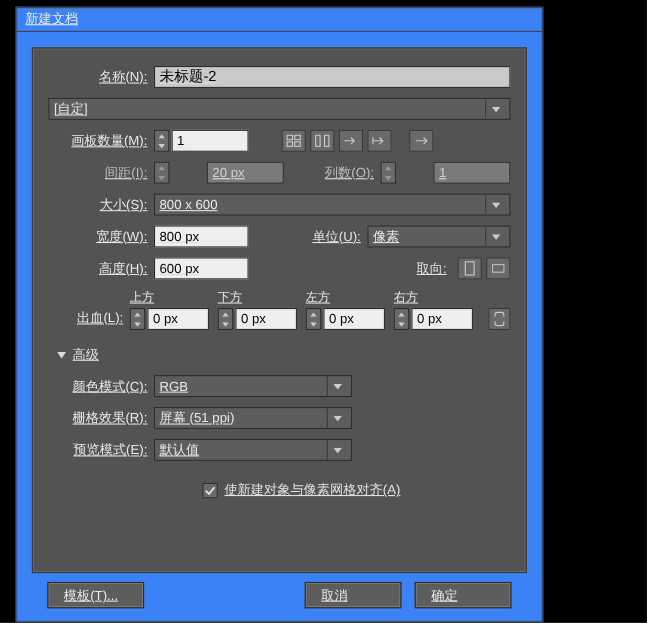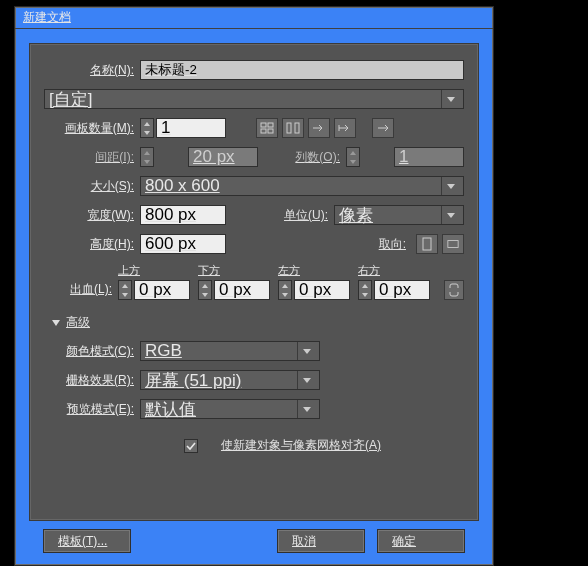--- a/index.html
+++ b/index.html
@@ -53,21 +53,21 @@
     color: #e8e8e8;
   }
   .label-sub { width: 96px; text-align: right; padding-right: 6px; color: #bcbcbc; }
   .input, .select, .spin {
     background: #eeeeee;
     border: 1px solid #2f2f2f;
     height: 20px;
     color: #000;
     padding: 0 4px;
     font-family: inherit;
-    font-size: 17px;
+    font-size: 12px;
   }
   .input.dark { background: #7a7a7a; color: #cfcfcf; margin-left: 32px; }
   .select {
     display: flex;
     align-items: center;
     justify-content: space-between;
     background: #5d5d5d;
     color: #e8e8e8;
   }
   .select .arrow {
@@ -112,21 +112,21 @@
     background: #6a6a6a; border:1px solid #3a3a3a;
     display:flex; align-items:center; justify-content:center;
     margin-left: 6px;
   }
   .link-btn svg { width:10px; height:14px; }
   .disclosure {
     display:flex; align-items:center; gap: 6px;
     margin: 14px 0 10px 8px;
   }
   .disclosure svg { width:8px; height:8px; }
-  .check-row { display:flex; align-items:center; margin-left: 140px; gap:23px; margin-top:18px;}
+  .check-row { display:flex; align-items:center; margin-left: 140px; gap:6px; margin-top:18px;}
   .check {
     width: 14px; height:14px; background:#6a6a6a; border:1px solid #2f2f2f;
     display:flex; align-items:center; justify-content:center;
   }
   .check svg { width:10px; height:10px; }
   .footer {
     display:flex; justify-content:space-between; padding: 8px 14px 0 14px;
   }
   .btn {
     min-width: 88px; height: 24px;

